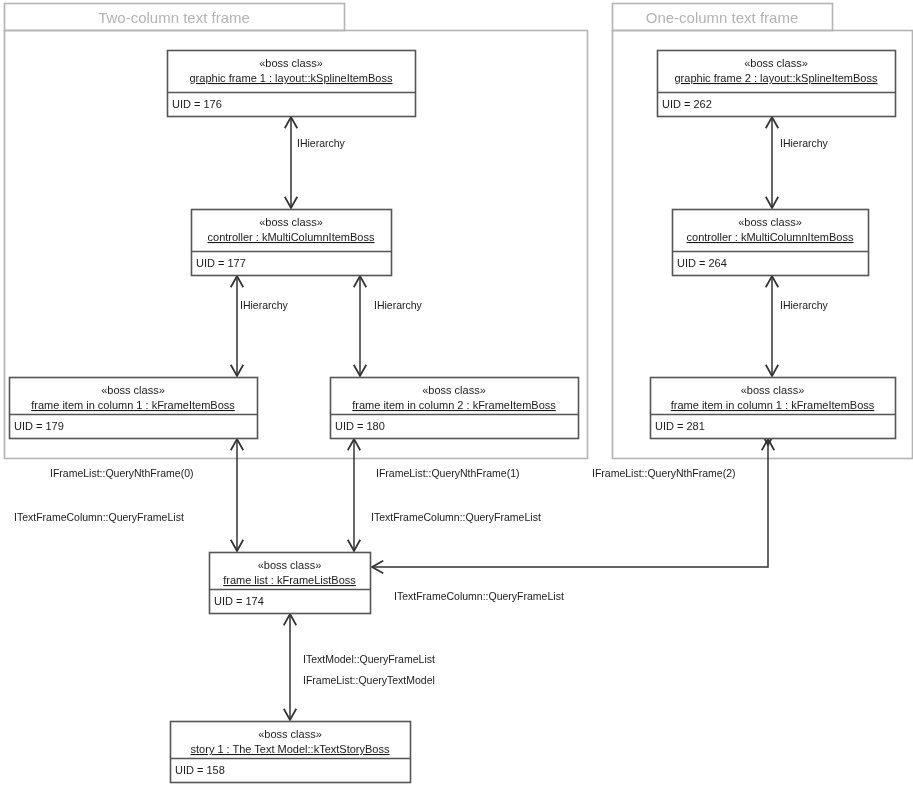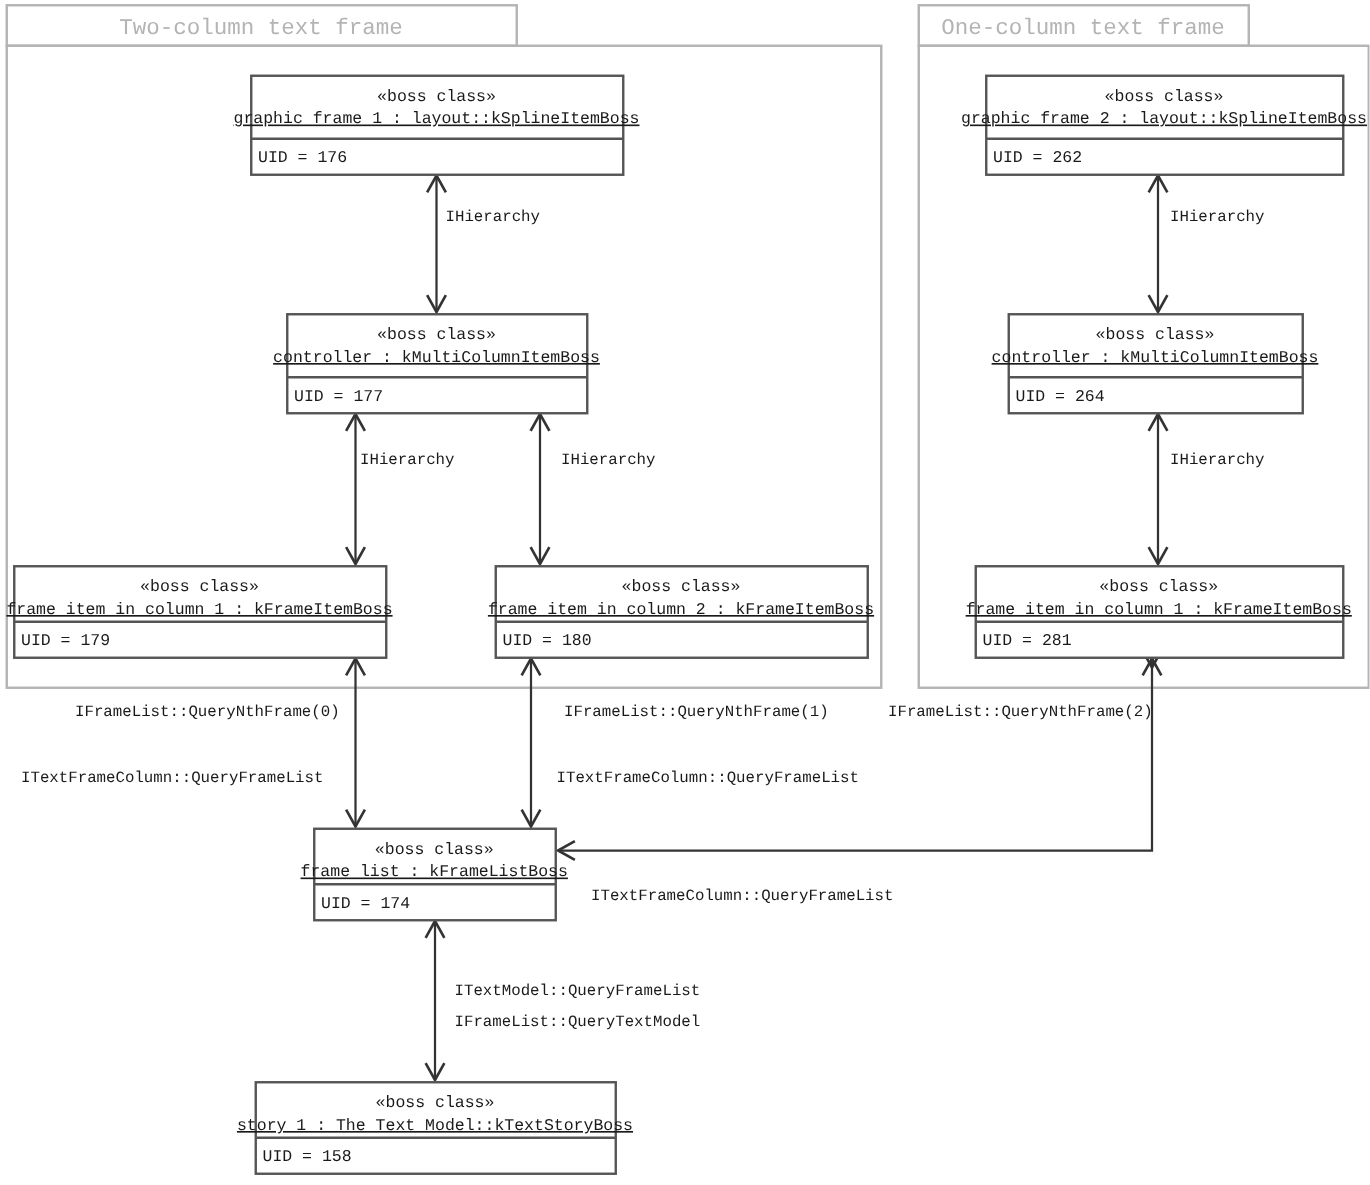--- a/index.html
+++ b/index.html
@@ -1,18 +1,18 @@
 <!DOCTYPE html>
 <html><head>
 <meta charset="utf-8">
 <style>
   html,body{margin:0;padding:0;background:#ffffff;}
   body{width:913px;height:790px;overflow:hidden;
        font-family:"Liberation Sans","DejaVu Sans",sans-serif;}
-  #stage{position:relative;width:882px;height:790px;font-family:Liberation Mono, monospace;}
+  #stage{position:relative;width:882px;height:790px;}
   svg#diagram{position:absolute;left:0;top:0;width:913px;height:790px;}
   .pkg-label{font-size:15px;fill:#b4b4b4;}
   .box-stereo{font-size:11px;fill:#1a1a1a;text-anchor:middle;}
   .box-name{font-size:11px;fill:#1a1a1a;text-anchor:middle;}
   .box-attr{font-size:11px;fill:#1a1a1a;}
   .edge-label{font-size:10.5px;fill:#1a1a1a;}
 </style>
 </head>
 <body>
 

